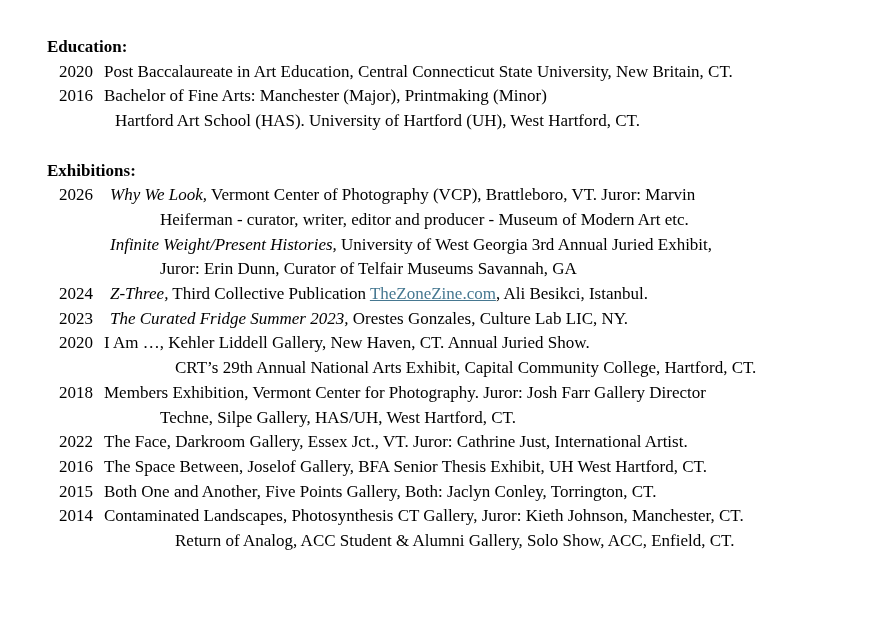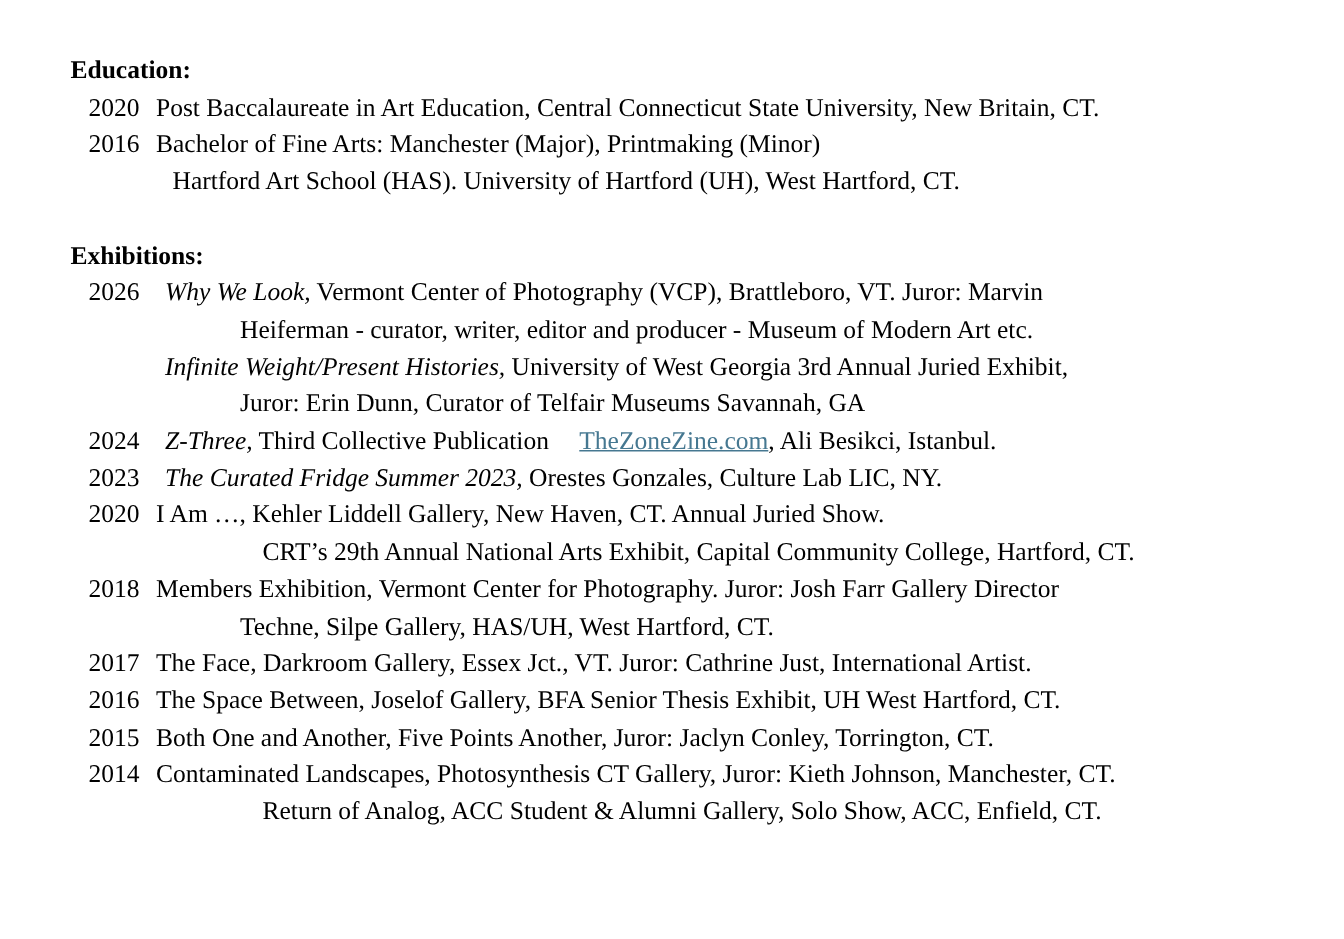--- a/index.html
+++ b/index.html
@@ -44,21 +44,20 @@
   .l0  { padding-left: 57px;  }  
   .l0i { padding-left: 63px;  }  
   .l1  { padding-left: 68px;  }  
   .l2  { padding-left: 113px; }  
   .l3  { padding-left: 128px; }  
   .it  { font-style: italic; }
   a.doc-link {
     color: #467891;
     text-decoration: underline;
     cursor: pointer;
-    margin-left: 16px;
   }
 </style>
 </head>
 <body>
 
 <div class="doc" id="doc-root">
     <div class="section">
       <div class="section-heading">Education:</div>
       <div class="entry">
         <span class="year">2020</span>
@@ -91,30 +90,30 @@
         <span class="year">2020</span>
         <div class="line l0"><span class="">I Am …, Kehler Liddell Gallery, New Haven, CT. Annual Juried Show.</span></div>
         <div class="line l3"><span class="">CRT’s 29th Annual National Arts Exhibit, Capital Community College, Hartford, CT.</span></div>
       </div>
       <div class="entry">
         <span class="year">2018</span>
         <div class="line l0"><span class="">Members Exhibition, Vermont Center for Photography. Juror: Josh Farr Gallery Director</span></div>
         <div class="line l2"><span class="">Techne, Silpe Gallery, HAS/UH, West Hartford, CT.</span></div>
       </div>
       <div class="entry">
-        <span class="year">2017</span>
+        <span class="year">2022</span>
         <div class="line l0"><span class="">The Face, Darkroom Gallery, Essex Jct., VT. Juror: Cathrine Just, International Artist.</span></div>
       </div>
       <div class="entry">
         <span class="year">2016</span>
         <div class="line l0"><span class="">The Space Between, Joselof Gallery, BFA Senior Thesis Exhibit, UH West Hartford, CT.</span></div>
       </div>
       <div class="entry">
         <span class="year">2015</span>
-        <div class="line l0"><span class="">Both One and Another, Five Points Another, Juror: Jaclyn Conley, Torrington, CT.</span></div>
+        <div class="line l0"><span class="">Both One and Another, Five Points Gallery, Both: Jaclyn Conley, Torrington, CT.</span></div>
       </div>
       <div class="entry">
         <span class="year">2014</span>
         <div class="line l0"><span class="">Contaminated Landscapes, Photosynthesis CT Gallery, Juror: Kieth Johnson, Manchester, CT.</span></div>
         <div class="line l3"><span class="">Return of Analog, ACC Student &amp; Alumni Gallery, Solo Show, ACC, Enfield, CT.</span></div>
       </div>
     </div>
   </div>
 
 </body></html>

